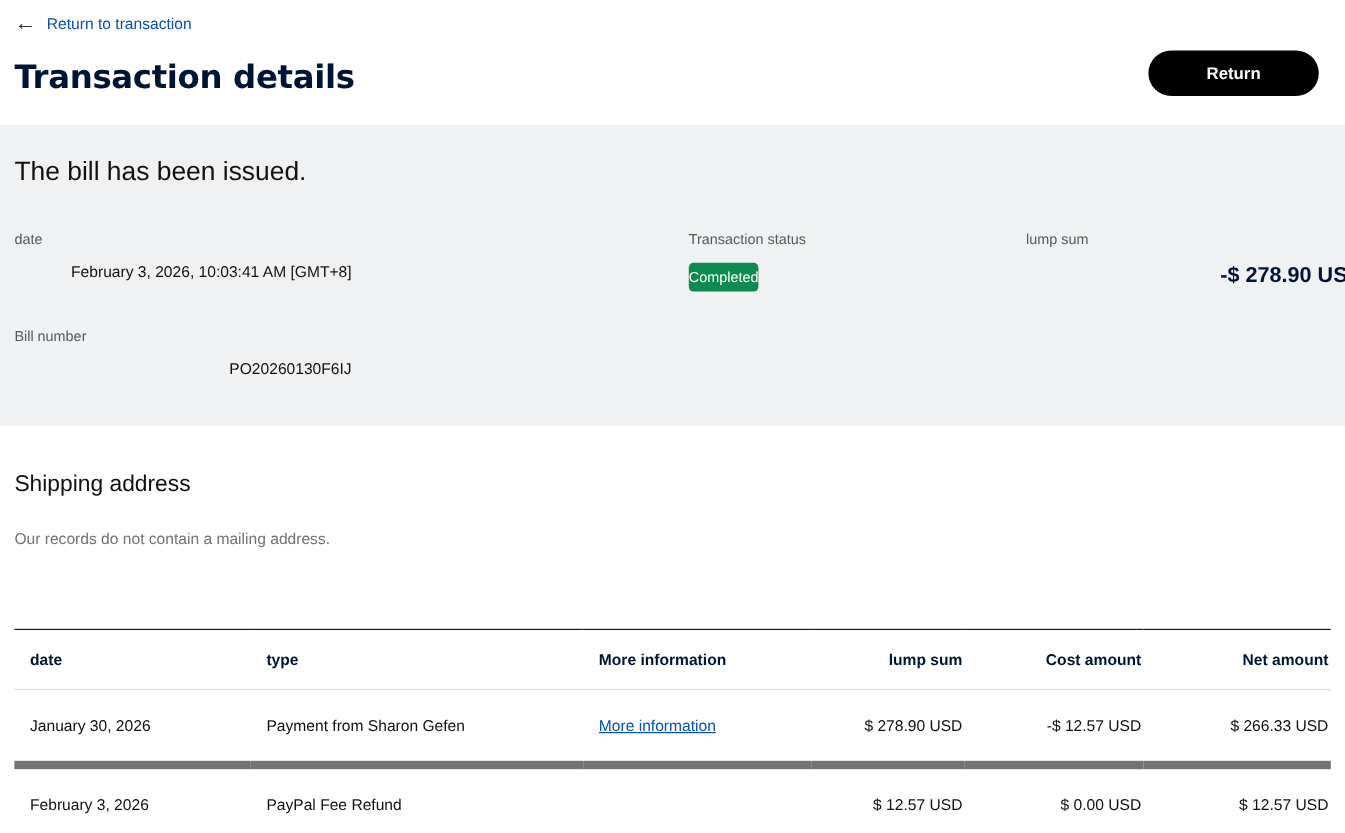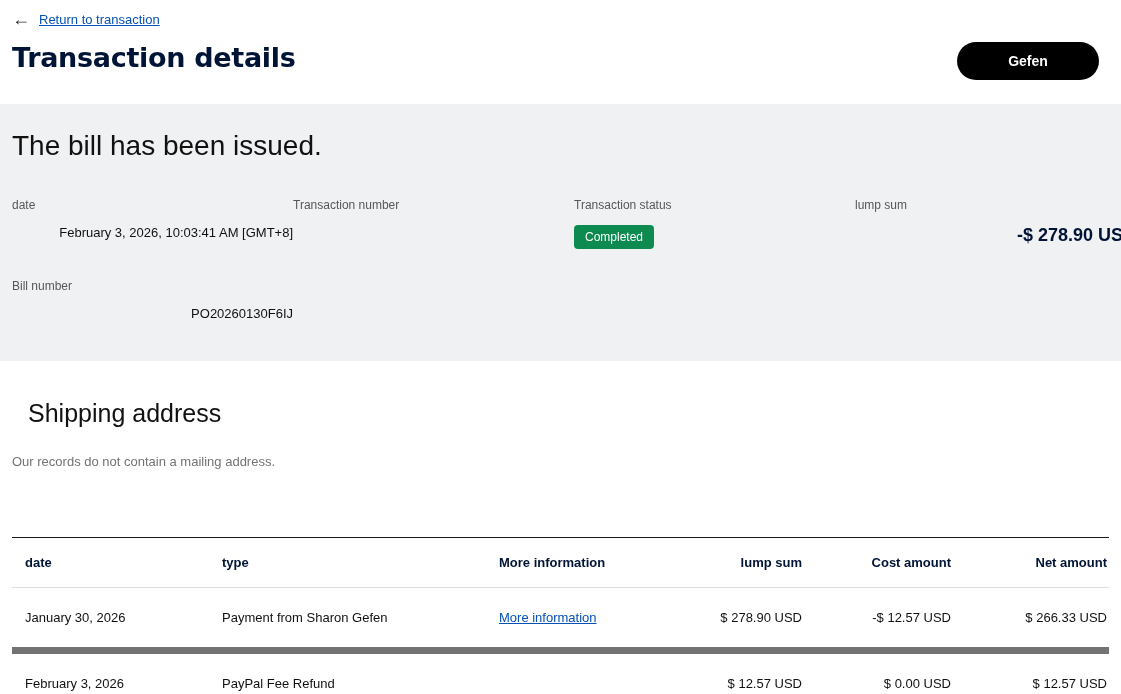--- a/index.html
+++ b/index.html
@@ -11,53 +11,53 @@
     width: 1121px;
     height: 694px;
     overflow: hidden;
   }
 
   
   .top-header { padding: 10px 12px 24px 12px; }
   .back-row { display: flex; align-items: center; gap: 9px; margin-bottom: 14px; }
   .back-arrow { font-size: 18px; color: #2c2e2f; line-height: 1; cursor: pointer; }
   .back-link {
-    font-size: 13px; color: #0551b5; text-decoration: underline; cursor: pointer;
+    font-size: 13px; color: #0551b5; cursor: pointer;
   }
-  .title-row { display: flex; align-items: flex-start; justify-content: space-between; padding-right: 10px; }
+  .title-row { display: flex; align-items: flex-end; justify-content: space-between; padding-right: 10px; }
   .page-title {
     font-family: "DejaVu Sans", "Liberation Sans", sans-serif;
     font-size: 27px; font-weight: 800; letter-spacing: -0.3px; color: #001435;
   }
   .print-btn {
     background: #000000; color: #ffffff; border: none; cursor: pointer;
     font-family: "Liberation Sans", sans-serif;
     font-size: 14px; font-weight: 700;
     border-radius: 22px; width: 142px; height: 38px;
   }
 
   
   .summary-panel { background: #f0f1f2; padding: 26px 12px 40px 12px; }
-  .summary-title { font-size: 28px; font-weight: 400; color: #111; margin-bottom: 36px; }
+  .summary-title { font-size: 22px; font-weight: 400; color: #111; margin-bottom: 36px; }
   .summary-grid {
     display: grid;
     grid-template-columns: 281px 281px 281px 281px;
     row-gap: 30px;
   }
   .field-label { font-size: 12px; color: #545859; margin-bottom: 13px; }
   .field-value { font-size: 13px; color: #111; text-align: right; }
   .field-value.amount { font-size: 18px; font-weight: 700; color: #001435; }
   .status-badge {
     display: inline-block; background: #0c8a50; color: #ffffff;
-    font-size: 12px; padding: 5px 11px; border-radius: 4px;
+    font-size: 12px; padding: 5px 0; border-radius: 4px;
   }
 
   
   .section { padding: 0 12px; }
-  .section-title { font-size: 25px; font-weight: 400; color: #111; margin-left: 16px; }
+  .section-title { font-size: 19px; font-weight: 400; color: #111; }
   .shipping { margin-top: 38px; }
   .shipping .section-title { margin-bottom: 26px; }
   .shipping-text { font-size: 13px; color: #737373; }
   .activities { margin-top: 68px; }
   .activities .section-title { margin-bottom: 30px; }
 
   
   table.activity-table {
     width: 1097px; border-collapse: collapse; table-layout: fixed;
   }
@@ -81,35 +81,34 @@
 </head>
 <body>
 
 <div class="top-header">
   <div class="back-row">
     <span class="back-arrow">←</span>
     <a class="back-link">Return to transaction</a>
   </div>
   <div class="title-row">
     <h1 class="page-title">Transaction details</h1>
-    <button class="print-btn">Gefen</button>
+    <button class="print-btn">Return</button>
   </div>
 </div>
 
 <div class="summary-panel">
   <div class="summary-title">The bill has been issued.</div>
   <div class="summary-grid">
 
     <div>
       <div class="field-label">date</div>
       <div class="field-value">February 3, 2026, 10:03:41 AM [GMT+8]</div>
     </div>
 
     <div>
-      <div class="field-label">Transaction number</div>
     </div>
 
     <div>
       <div class="field-label">Transaction status</div>
       <div class="status-badge">Completed</div>
     </div>
 
     <div>
       <div class="field-label">lump sum</div>
       <div class="field-value amount">-$ 278.90 USD</div>

